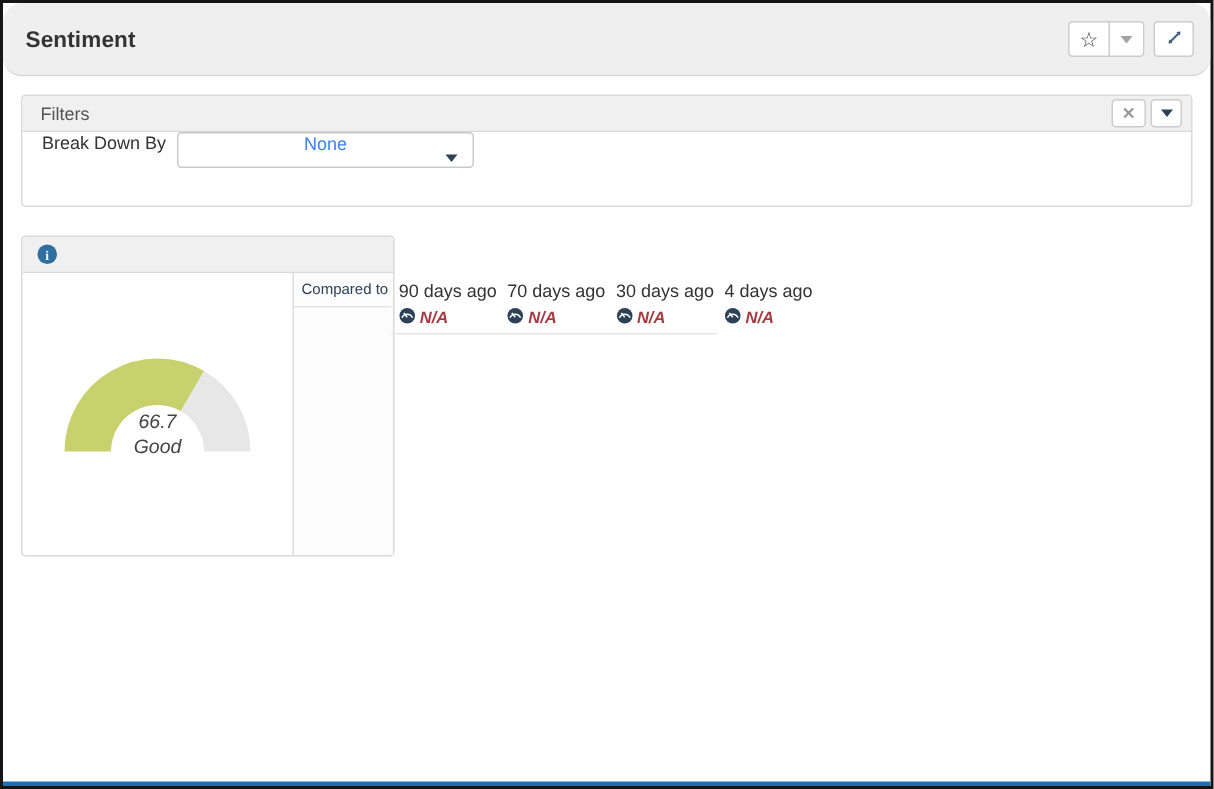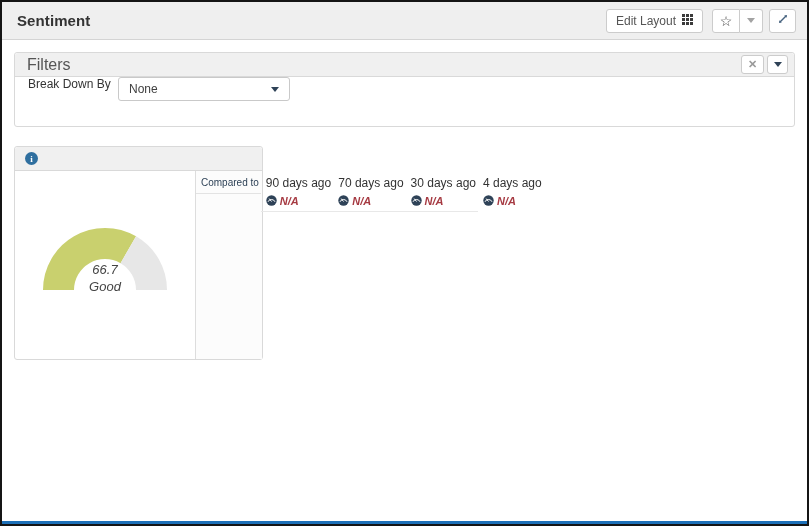--- a/index.html
+++ b/index.html
@@ -13,24 +13,25 @@
     position: relative;
     overflow: hidden;
   }
   .bottom-accent {
     position: absolute; left: 0; right: 0; bottom: 0;
     height: 3px; background: #1d70b8;
   }
 
   
   .page-header {
-    height: 38px; background: #efefef;
+    height: 49px; background: #efefef;
     border-bottom: 1px solid #d4d4d4;
     display: flex; align-items: center;
     padding: 0 11px 0 15px;
+    border-radius: 13px;
   }
   .page-title { font-size: 15px; font-weight: 700; color: #333; margin-right: auto; letter-spacing: .1px; }
   .hdr-btn {
     background: #fff; border: 1px solid #ccc; border-radius: 3px;
     height: 24px; display: inline-flex; align-items: center; justify-content: center;
     font-size: 12px; color: #555; cursor: pointer;
   }
   .edit-layout { padding: 0 9px; gap: 6px; }
   .btn-group { display: inline-flex; margin-left: 9px; }
   .btn-group .hdr-btn:first-child { border-radius: 3px 0 0 3px; width: 28px; }
@@ -45,35 +46,35 @@
   .content { padding: 12px; }
 
   .panel {
     border: 1px solid #d9d9d9; border-radius: 3px; background: #fff;
   }
   .panel-header {
     background: #f0f0f0; height: 24px;
     border-bottom: 1px solid #d9d9d9; border-radius: 3px 3px 0 0;
     display: flex; align-items: center; padding: 0 6px 0 12px;
   }
-  .panel-title { font-size: 16px; color: #555; margin-right: auto; }
+  .panel-title { font-size: 12px; color: #555; margin-right: auto; }
   .mini-btn {
     background: #fff; border: 1px solid #ccc; border-radius: 3px;
     height: 19px; display: inline-flex; align-items: center; justify-content: center;
     cursor: pointer; margin-left: 3px;
   }
   .close-btn { width: 23px; color: #9a9a9a; font-size: 11px; font-weight: 700; }
   .collapse-btn { width: 21px; }
   .panel-body { height: 49px; display: flex; align-items: flex-start; padding-left: 13px; }
   .field-label { font-size: 12px; color: #333; width: 90px; }
   .select {
-    width: 172px; height: 24px; background: #fff;
+    width: 198px; height: 24px; background: #fff;
     border: 1px solid #c9c9c9; border-radius: 3px;
     display: flex; align-items: center; padding: 0 10px;
-    font-size: 12px; color: #404040; cursor: pointer;
+    font-size: 12px; color: #3b82f6; cursor: pointer; flex-direction: column;
   }
   .select .caret { margin-left: auto; }
 
   
   .widget { width: 249px; margin-top: 19px; border: 1px solid #d9d9d9; border-radius: 3px; background: #fff; }
   .widget-header {
     background: #f0f0f0; height: 24px; border-bottom: 1px solid #d9d9d9;
     border-radius: 3px 3px 0 0;
     display: flex; align-items: center; gap: 7px; padding: 0 10px;
   }
@@ -101,38 +102,20 @@
   .row-na { font-size: 11px; font-weight: 700; color: #a63a42; font-style: italic; }
 </style>
 </head>
 <body>
 
 <div class="window">
 
   <div class="page-header">
     <div class="page-title">Sentiment</div>
 
-    <button class="hdr-btn edit-layout">
-      <span>Edit Layout</span>
-      <span>
-        <svg width="11" height="11" viewBox="0 0 11 11">
-          <g fill="#3b3b3b">
-            <rect x="0" y="0" width="3" height="3"></rect>
-              <rect x="4" y="0" width="3" height="3"></rect>
-              <rect x="8" y="0" width="3" height="3"></rect>
-            <rect x="0" y="4" width="3" height="3"></rect>
-              <rect x="4" y="4" width="3" height="3"></rect>
-              <rect x="8" y="4" width="3" height="3"></rect>
-            <rect x="0" y="8" width="3" height="3"></rect>
-              <rect x="4" y="8" width="3" height="3"></rect>
-              <rect x="8" y="8" width="3" height="3"></rect>
-          </g>
-        </svg>
-      </span>
-    </button>
 
     <span class="btn-group">
       <button class="hdr-btn">
         <span class="star-glyph">☆</span>
       </button>
       <button class="hdr-btn">
         <span class="caret caret-gray"></span>
       </button>
     </span>
 

